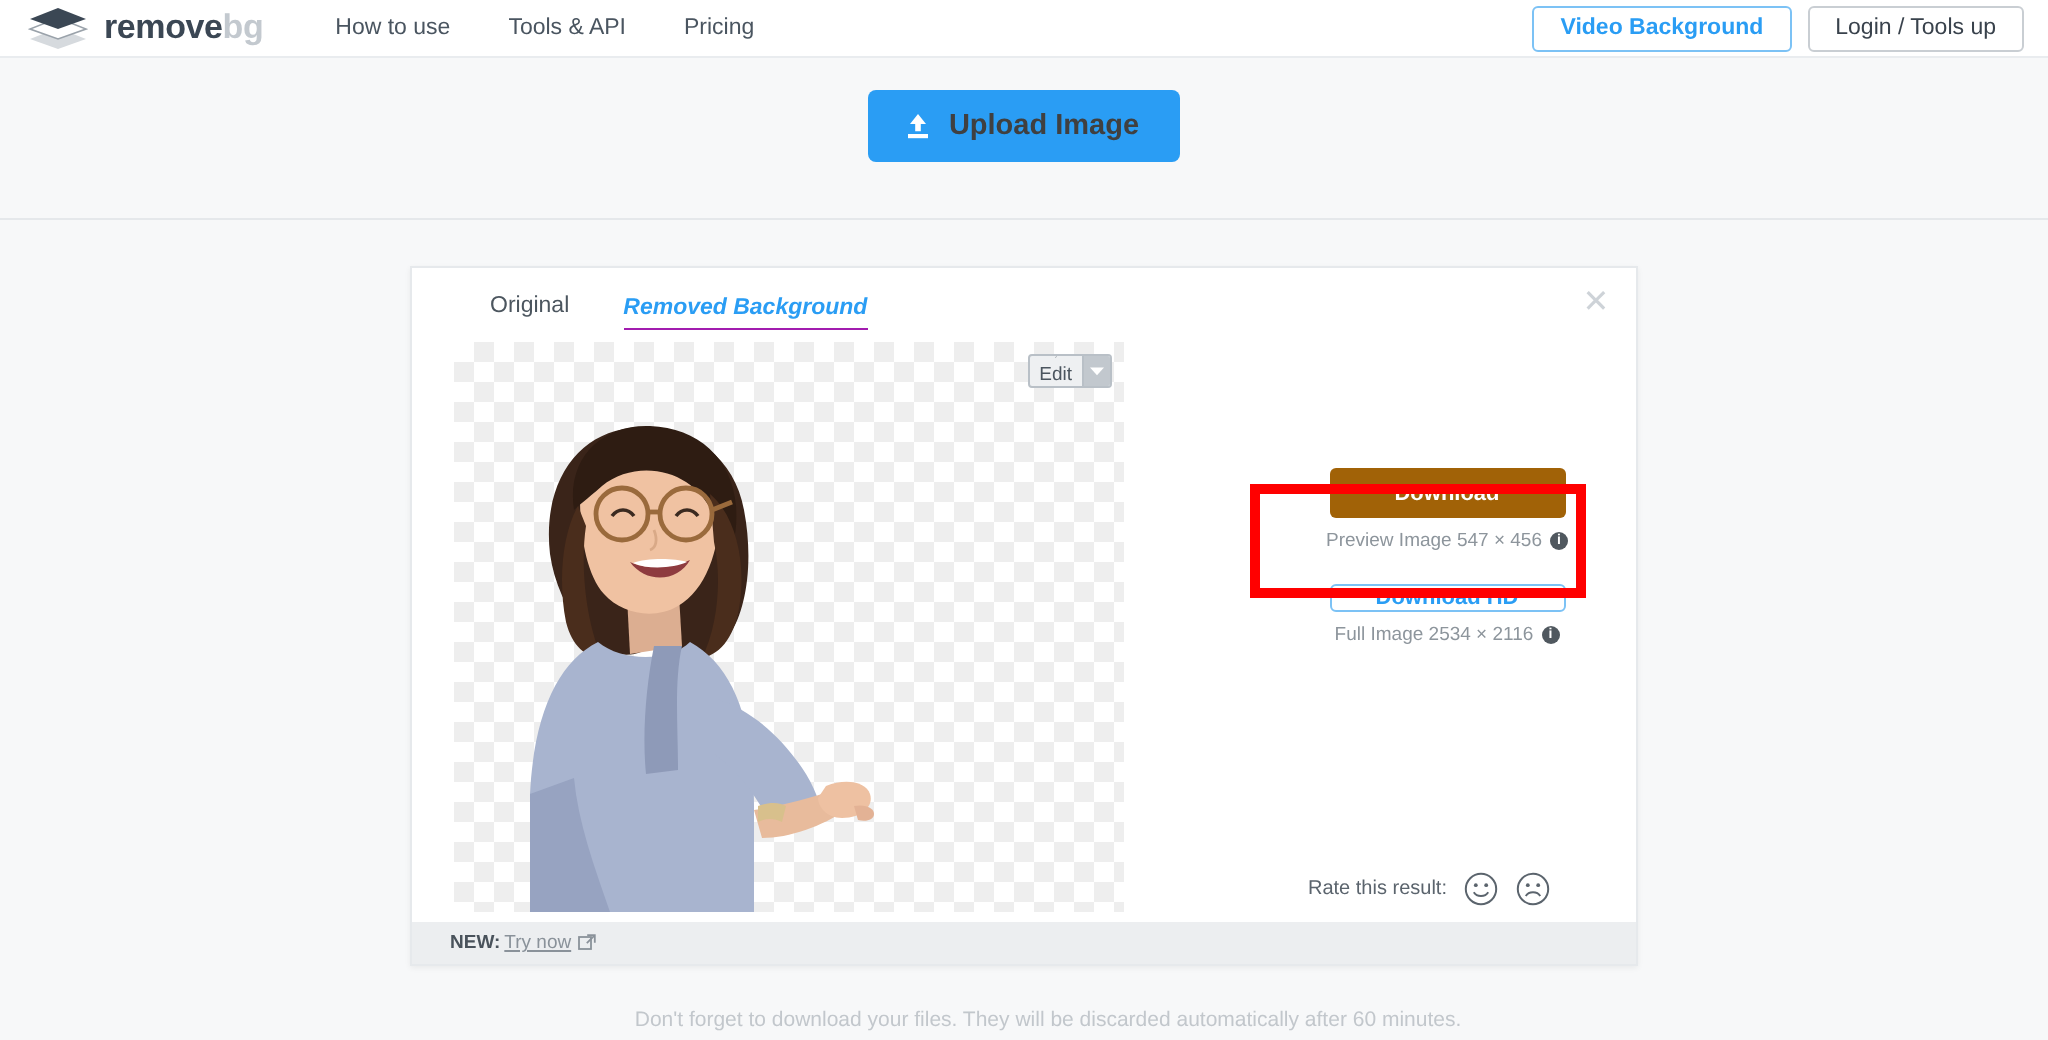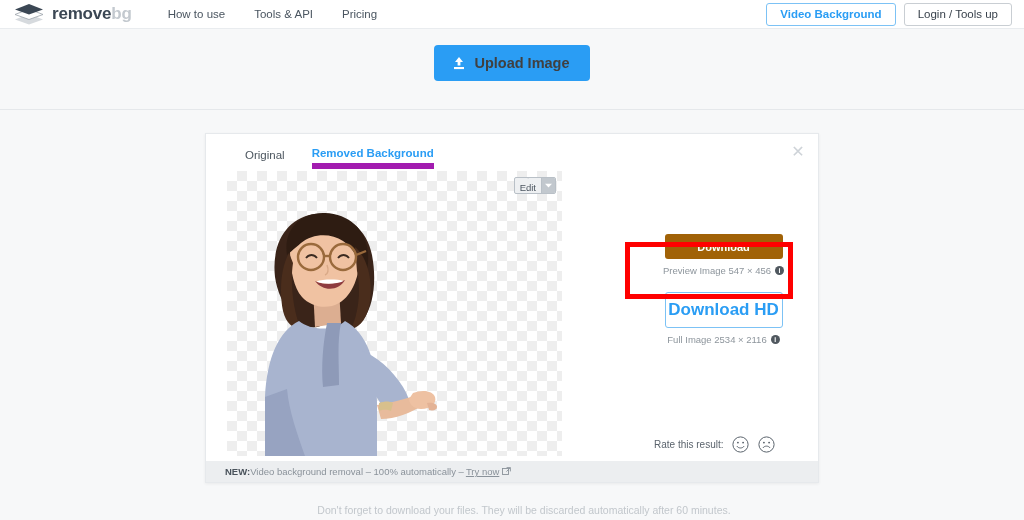--- a/index.html
+++ b/index.html
@@ -80,21 +80,22 @@
     position: absolute; left: 21px; top: 13px;
     display: flex; gap: 27px; align-items: center; margin-left: 18px;
   }
   .tab {
     font-size: 11.5px; color: #4c565f;
     padding-bottom: 4px; cursor: pointer;
     border-bottom: 2px solid transparent;
   }
   .tab.active {
     color: #2a9df4; font-weight: bold;
-    border-bottom: 6px solid #a21caf;
+    border-bottom: 1px solid #a21caf;
+    font-style: italic;
   }
   .close-x {
     position: absolute; right: 12px; top: 11px;
     width: 16px; height: 16px; cursor: pointer;
     color: #ced3d8; font-size: 16px; line-height: 14px;
     text-align: center;
   }
 
   
   .preview {
@@ -130,24 +131,24 @@
   .actions { position: absolute; left: 440px; top: 100px; width: 155px; }
   .btn-download {
     width: 118px; height: 25px; margin: 0 auto;
     background: #a16207; color: #fff;
     border: none; border-radius: 3px;
     font-size: 11px; font-weight: bold;
     display: flex; align-items: center; justify-content: center;
     cursor: pointer;
   }
   .btn-download-hd {
-    width: 118px; height: 36px; margin: 0 auto;
+    width: 118px; height: 14px; margin: 0 auto;
     background: #fff; color: #2a9df4;
     border: 1px solid #7cc2f5; border-radius: 3px;
-    font-size: 17px; font-weight: bold;
+    font-size: 11px; font-weight: bold;
     display: flex; align-items: center; justify-content: center;
     cursor: pointer;
   }
   .meta {
     display: flex; align-items: center; justify-content: center;
     gap: 4px; font-size: 9.5px; color: #8d959c; margin-top: 6px;
   }
   .info-dot {
     width: 9px; height: 9px; border-radius: 50%;
     background: #50585f; color: #fff;
@@ -319,21 +320,20 @@
       <circle cx="5.9" cy="6.6" r="0.95" fill="#5b646d"></circle>
       <circle cx="11.1" cy="6.6" r="0.95" fill="#5b646d"></circle>
       <path d="M4.9 12.0 C6.4 9.5 10.6 9.5 12.1 12.0" fill="none" stroke="#5b646d" stroke-width="1"></path>
     </svg>
   </div>
 
   <div class="annotation"></div>
 
   <div class="card-footer">
     <b>NEW:</b>
-    <span> Video background removal – 100% automatically –</span>
     <a href="#">Try now</a>
     <svg width="9" height="9" viewBox="0 0 9 9" style="margin-left:3px">
       <rect x="0.5" y="1.5" width="6" height="6" fill="none" stroke="#8a929a" stroke-width="0.9"></rect>
       <path d="M4.6 0.6 L8.4 0.6 L8.4 4.4" fill="none" stroke="#8a929a" stroke-width="0.9"></path>
       <path d="M8.2 0.8 L4.4 4.6" stroke="#8a929a" stroke-width="0.9"></path>
     </svg>
   </div>
 </div>
 
 <div class="page-footer">Don't forget to download your files. They will be discarded automatically after 60 minutes.</div>

